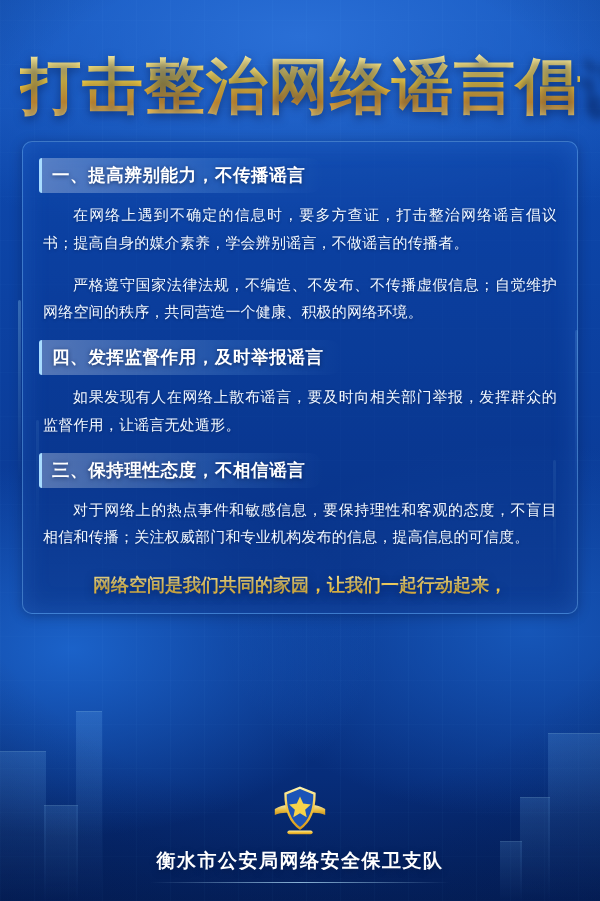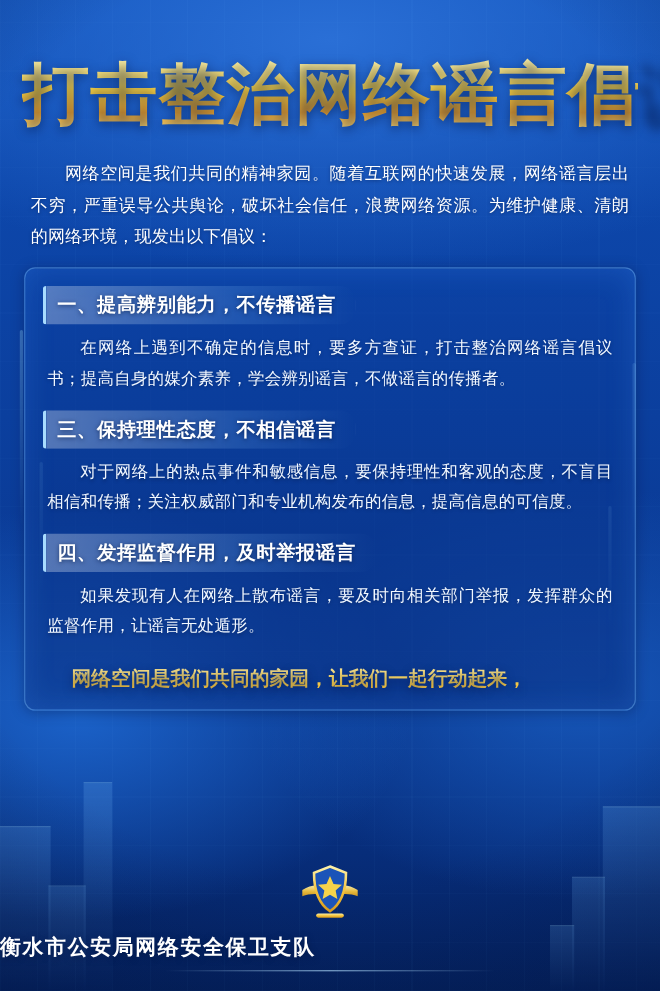--- a/index.html
+++ b/index.html
@@ -115,37 +115,39 @@
     text-align: justify;
     text-indent: 2em;
     letter-spacing: .2px;
     text-shadow: 0 1px 3px rgba(0,20,60,.45);
   }
 
   
   .closing {
     position: relative;
     margin: 18px 26px 0;
+    text-align: center;
     font-family: "DejaVu Sans", sans-serif;
     font-size: 18px;
     font-weight: bold;
     line-height: 1.75;
     color: #ffe169;
     background: linear-gradient(180deg, #fff4b2, #ffd34a 60%, #f9b52d);
     -webkit-background-clip: text;
     background-clip: text;
     -webkit-text-fill-color: transparent;
     text-shadow: 0 2px 8px rgba(2,20,70,.5);
   }
   .closing div { white-space: nowrap; }
 
   
   .footer {
     position: absolute;
     left: 0; right: 0; bottom: 18px;
+    text-align: center;
   }
   .badge {
     width: 62px; height: 62px;
     margin: 0 auto 6px;
     position: relative;
   }
   .footer-org {
     font-family: "DejaVu Sans", sans-serif;
     font-size: 19px;
     font-weight: bold;
@@ -176,40 +178,40 @@
   <div class="cityblock" style="right:0px;  width:52px; height:168px;"></div>
   <div class="cityblock" style="right:50px; width:30px; height:104px;"></div>
   <div class="cityblock" style="right:78px; width:22px; height:60px;"></div>
 
   <div class="vignette"></div>
 
   <div class="title-wrap">
     <div class="title">打击整治网络谣言倡议书</div>
   </div>
 
-  <p class="intro">网络空间是我们共同的精神家园。随着互联网的快速发展，网络谣言层出不穷，严重误导公共舆论，破坏社会信任，浪费网络资源。为维护健康、清朗的网络环境，现发出以下倡议：</p>
 
   <div class="card">
 
     <div class="section">
       <div class="sec-head">一、提高辨别能力，不传播谣言</div>
       <p class="sec-body">在网络上遇到不确定的信息时，要多方查证，打击整治网络谣言倡议书；提高自身的媒介素养，学会辨别谣言，不做谣言的传播者。</p>
     </div>
 
     <div class="section">
+      <p class="sec-body">严格遵守国家法律法规，不编造、不发布、不传播虚假信息；自觉维护网络空间的秩序，共同营造一个健康、积极的网络环境。</p>
+    </div>
+
+    <div class="section">
+      <div class="sec-head">四、发挥监督作用，及时举报谣言</div>
+      <p class="sec-body">如果发现有人在网络上散布谣言，要及时向相关部门举报，发挥群众的监督作用，让谣言无处遁形。</p>
     </div>
 
     <div class="section">
       <div class="sec-head">三、保持理性态度，不相信谣言</div>
       <p class="sec-body">对于网络上的热点事件和敏感信息，要保持理性和客观的态度，不盲目相信和传播；关注权威部门和专业机构发布的信息，提高信息的可信度。</p>
-    </div>
-
-    <div class="section">
-      <div class="sec-head">四、发挥监督作用，及时举报谣言</div>
-      <p class="sec-body">如果发现有人在网络上散布谣言，要及时向相关部门举报，发挥群众的监督作用，让谣言无处遁形。</p>
     </div>
 
     <div class="closing">
       <div>网络空间是我们共同的家园，让我们一起行动起来，</div>
     </div>
   </div>
 
   <div class="footer">
     <div class="badge">
       <svg viewBox="0 0 64 64" width="62" height="62" aria-hidden="true">

